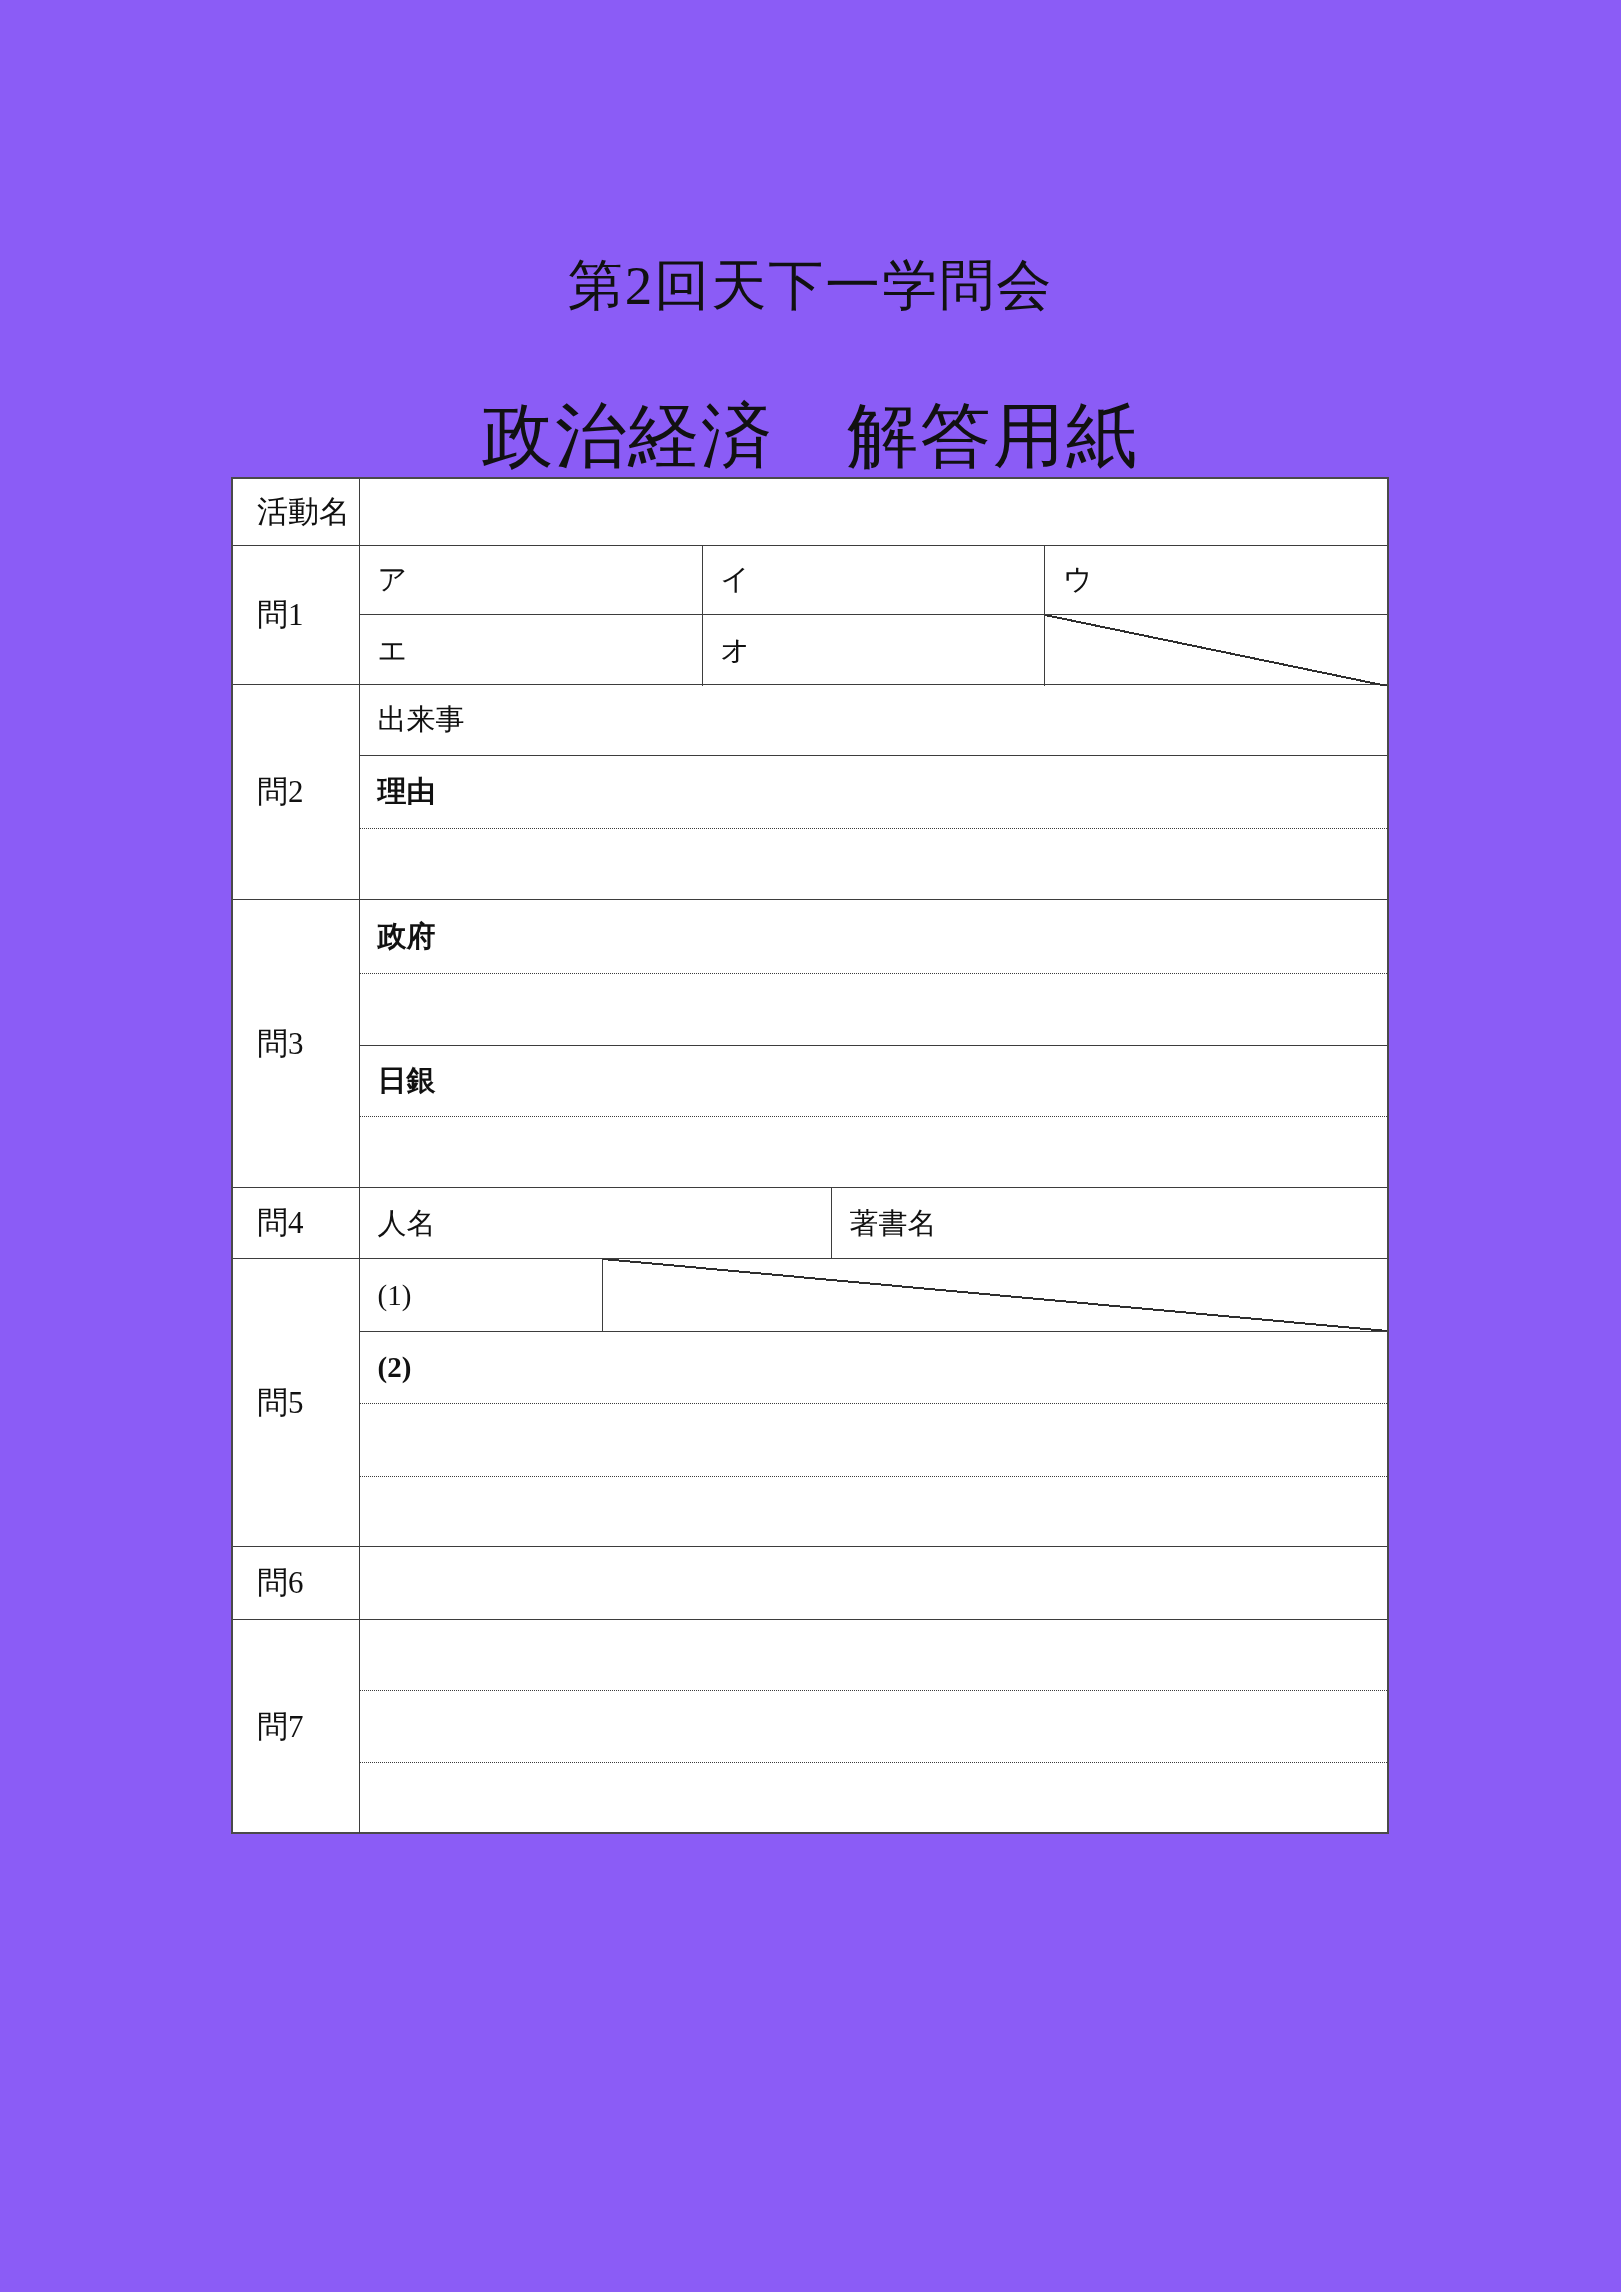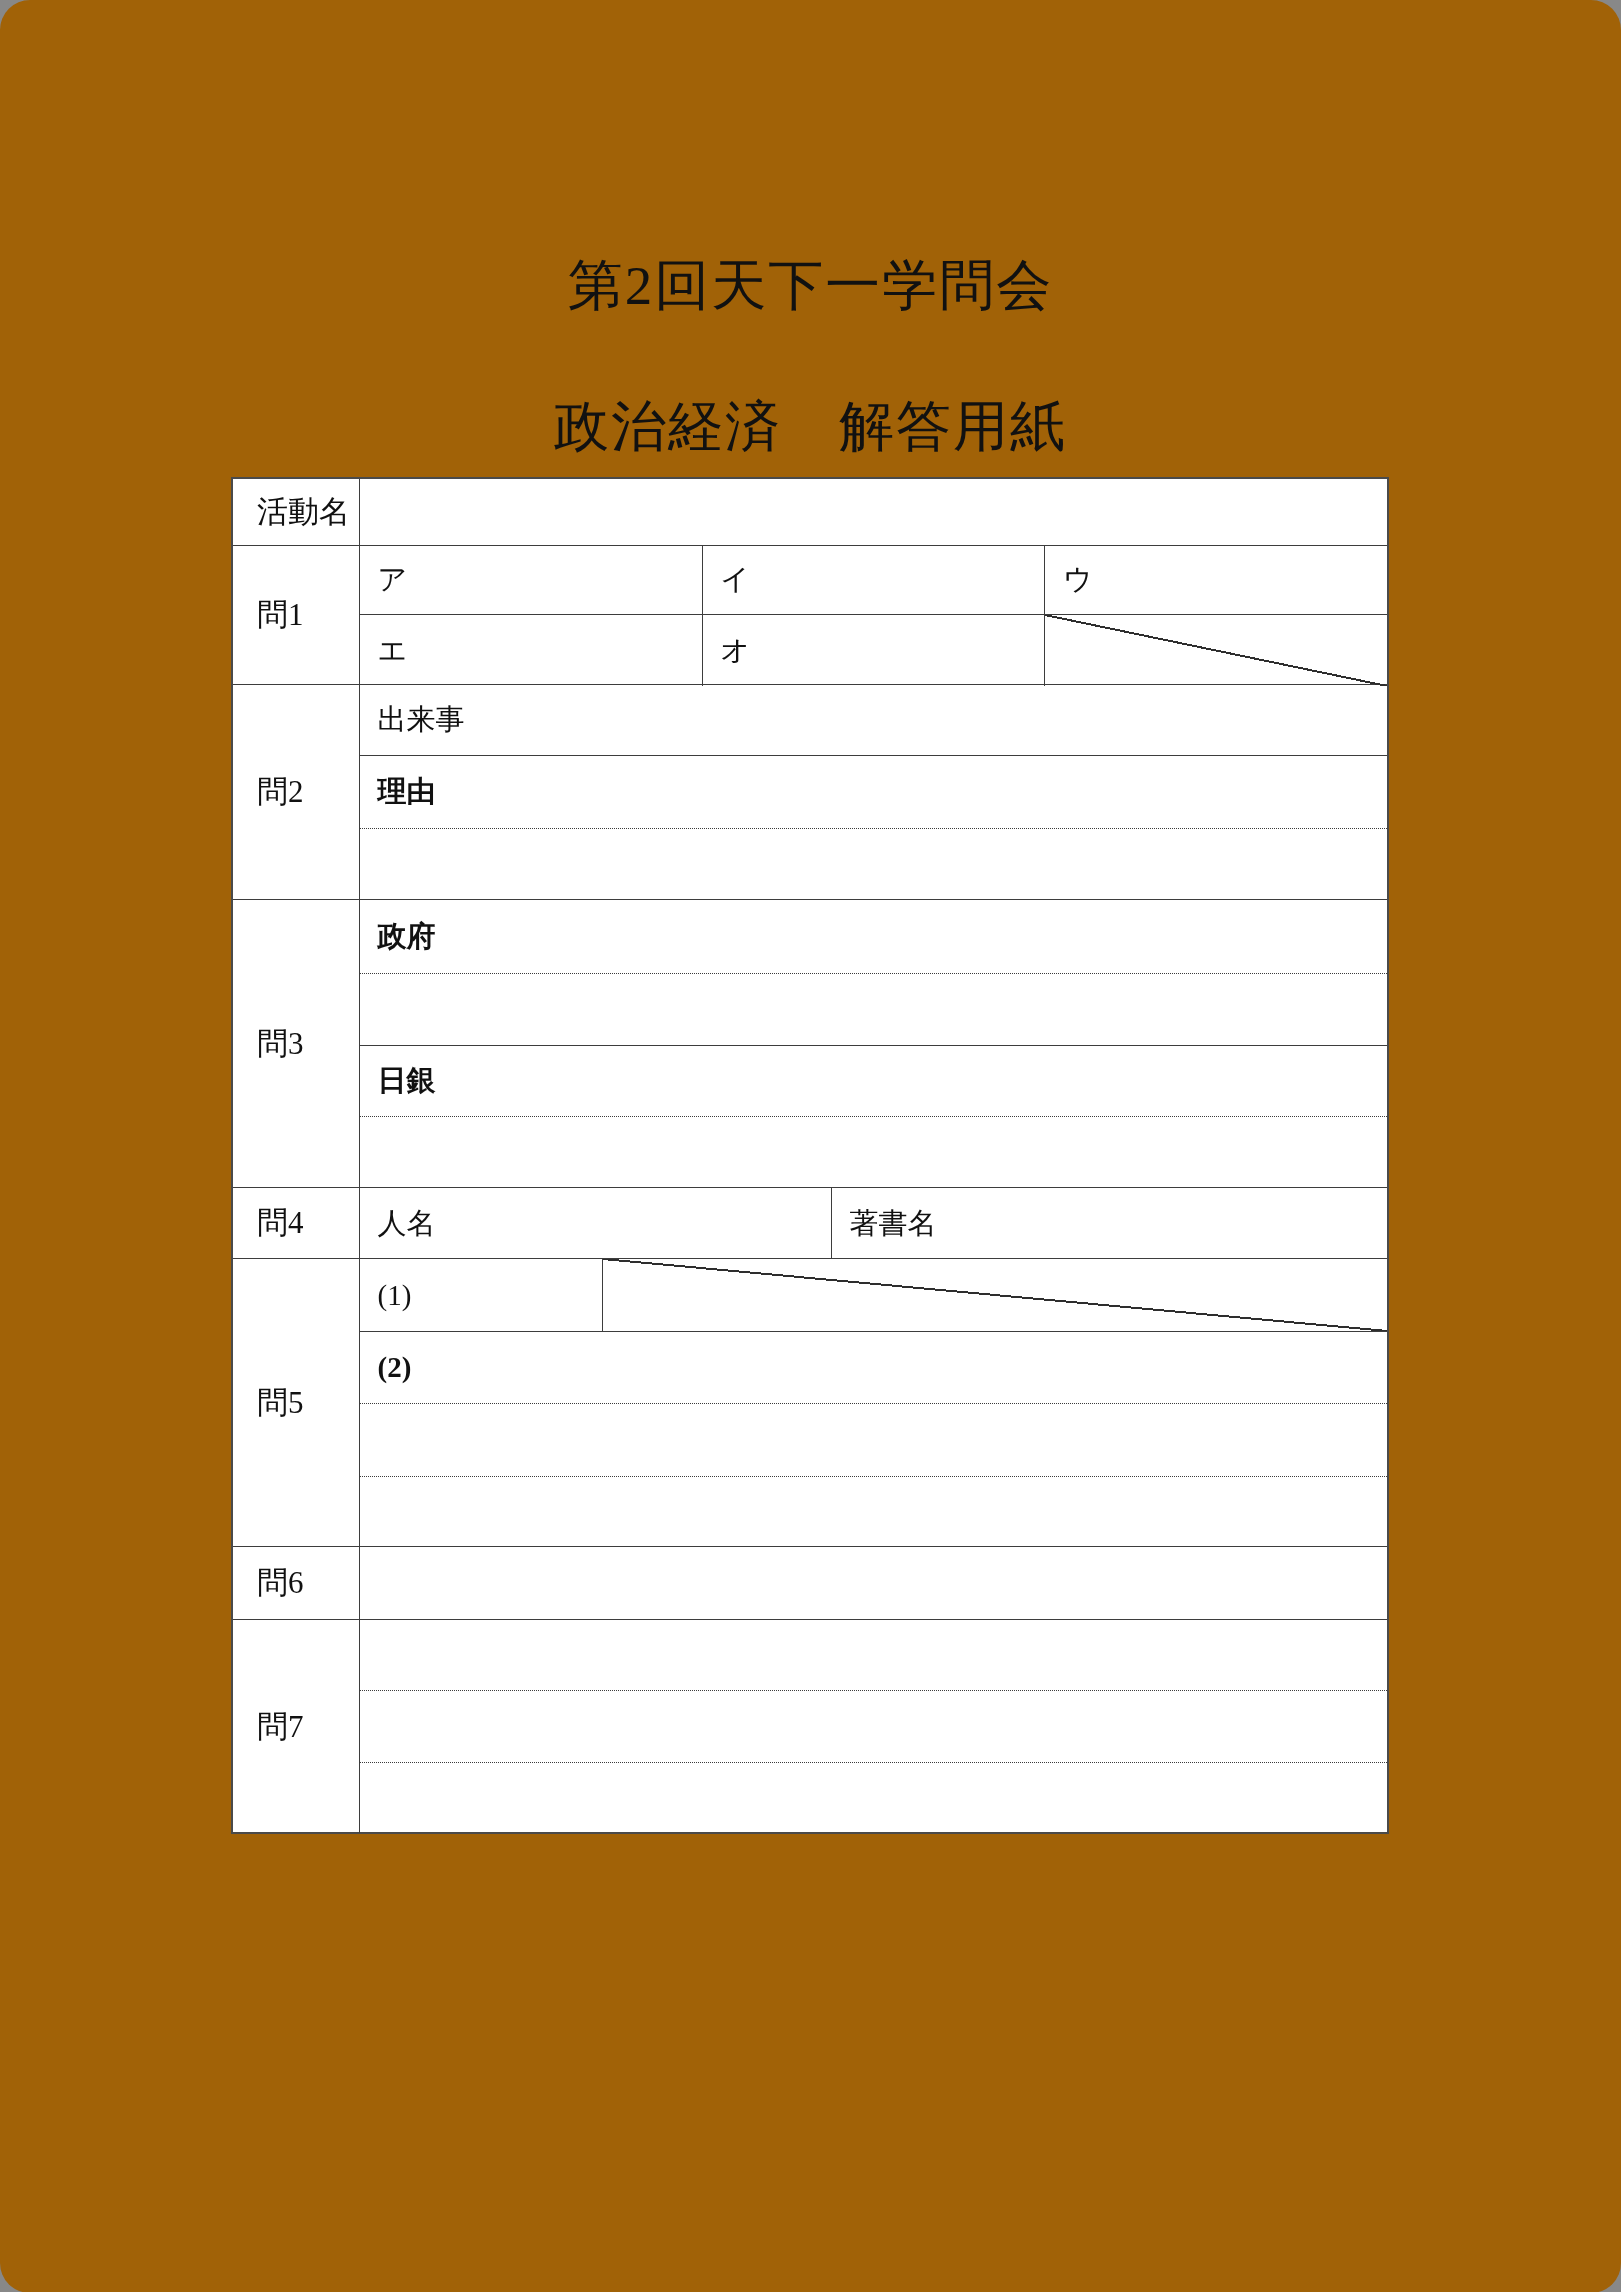--- a/index.html
+++ b/index.html
@@ -1,34 +1,33 @@
 <!DOCTYPE html>
 <html><head>
 <meta charset="utf-8">
 <style>
   * { margin:0; padding:0; box-sizing:border-box; }
   html,body { background:#888; }
   .page {
     position:relative;
     width:1621px; height:2293px;
     margin:0 auto;
-    background:#a16207;
+    background:#8b5cf6;
     font-family:"Liberation Serif","DejaVu Serif",serif;
     color:#111;
     overflow:hidden;
-    border-radius:30px;
   }
   .doc-title {
     position:absolute; left:0; top:253px; width:100%;
     text-align:center; font-size:55px; line-height:1.2;
     letter-spacing:2px; font-weight:500;
   }
   .doc-subtitle {
     position:absolute; left:0; top:394px; width:100%;
-    text-align:center; font-size:55px; line-height:1.2;
+    text-align:center; font-size:71px; line-height:1.2;
     letter-spacing:2px; font-weight:500;
   }
   .answer-table {
     position:absolute; left:231px; top:477px;
     width:1158px; height:1357px;
     border:2.5px solid #4a4a4a;
     display:flex; flex-direction:column;
     background:#fff;
   }
   .block { display:flex; flex:0 0 auto; border-bottom:1.5px solid #3d3d3d; }

